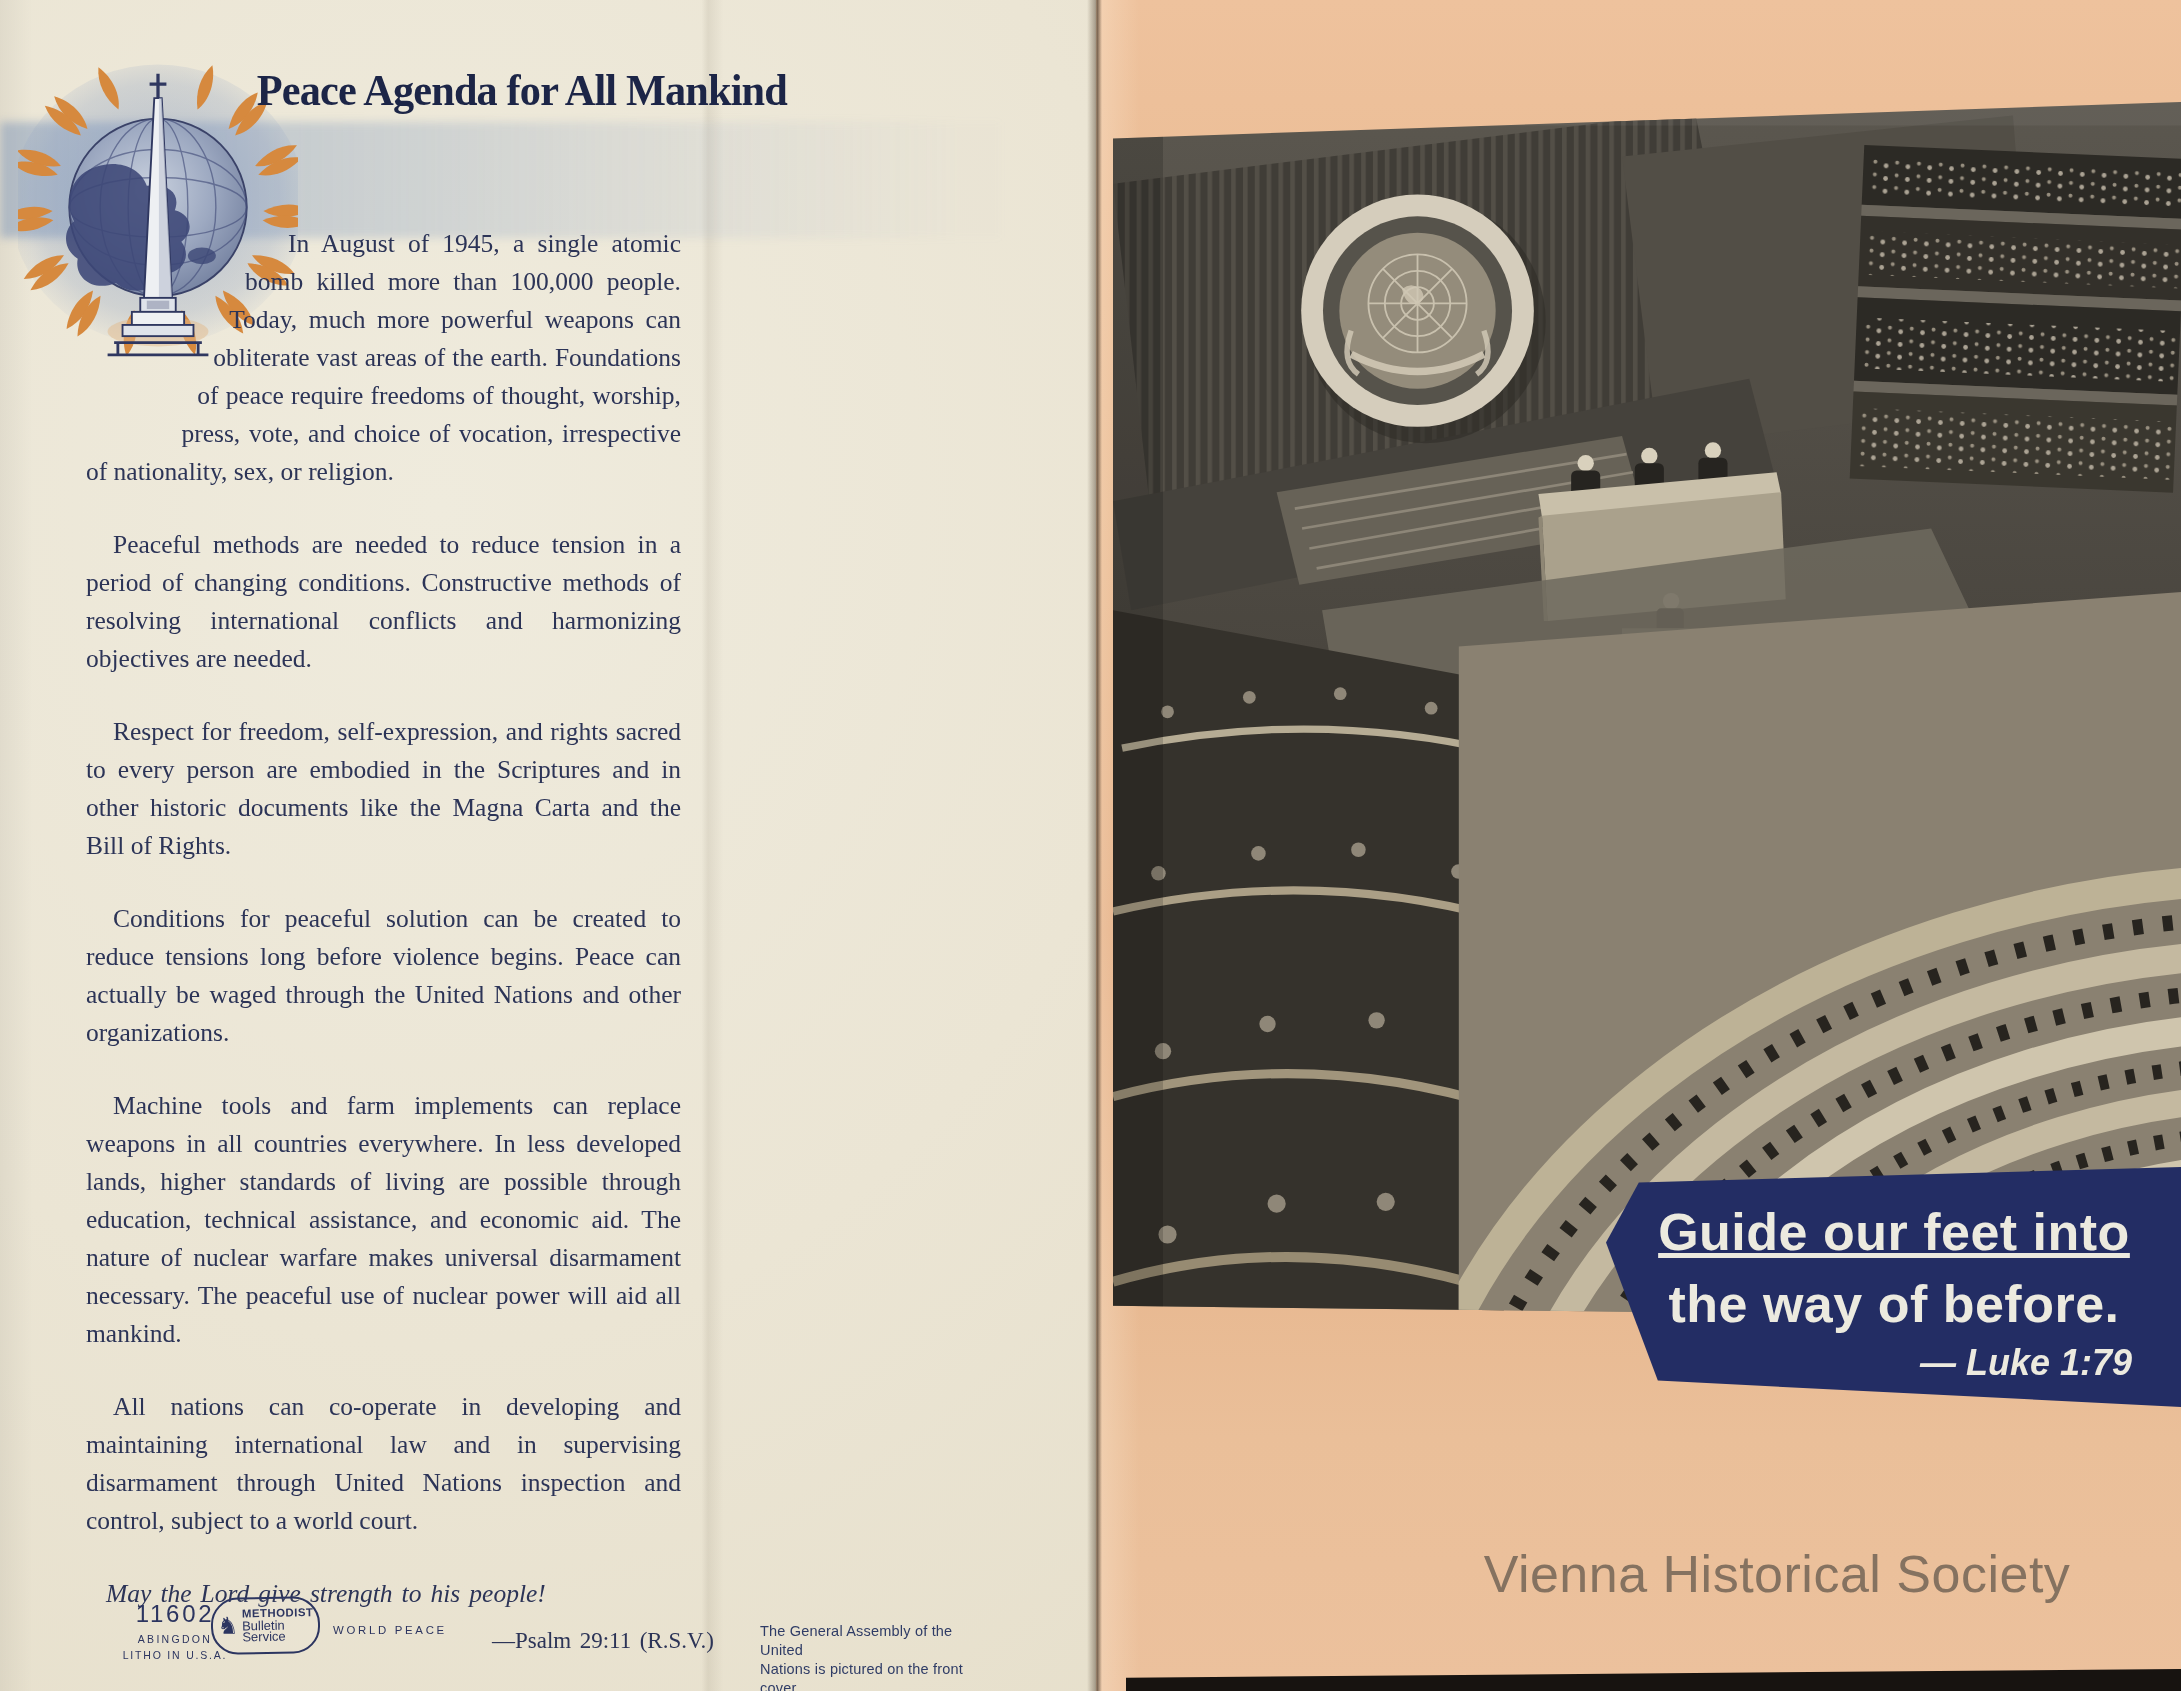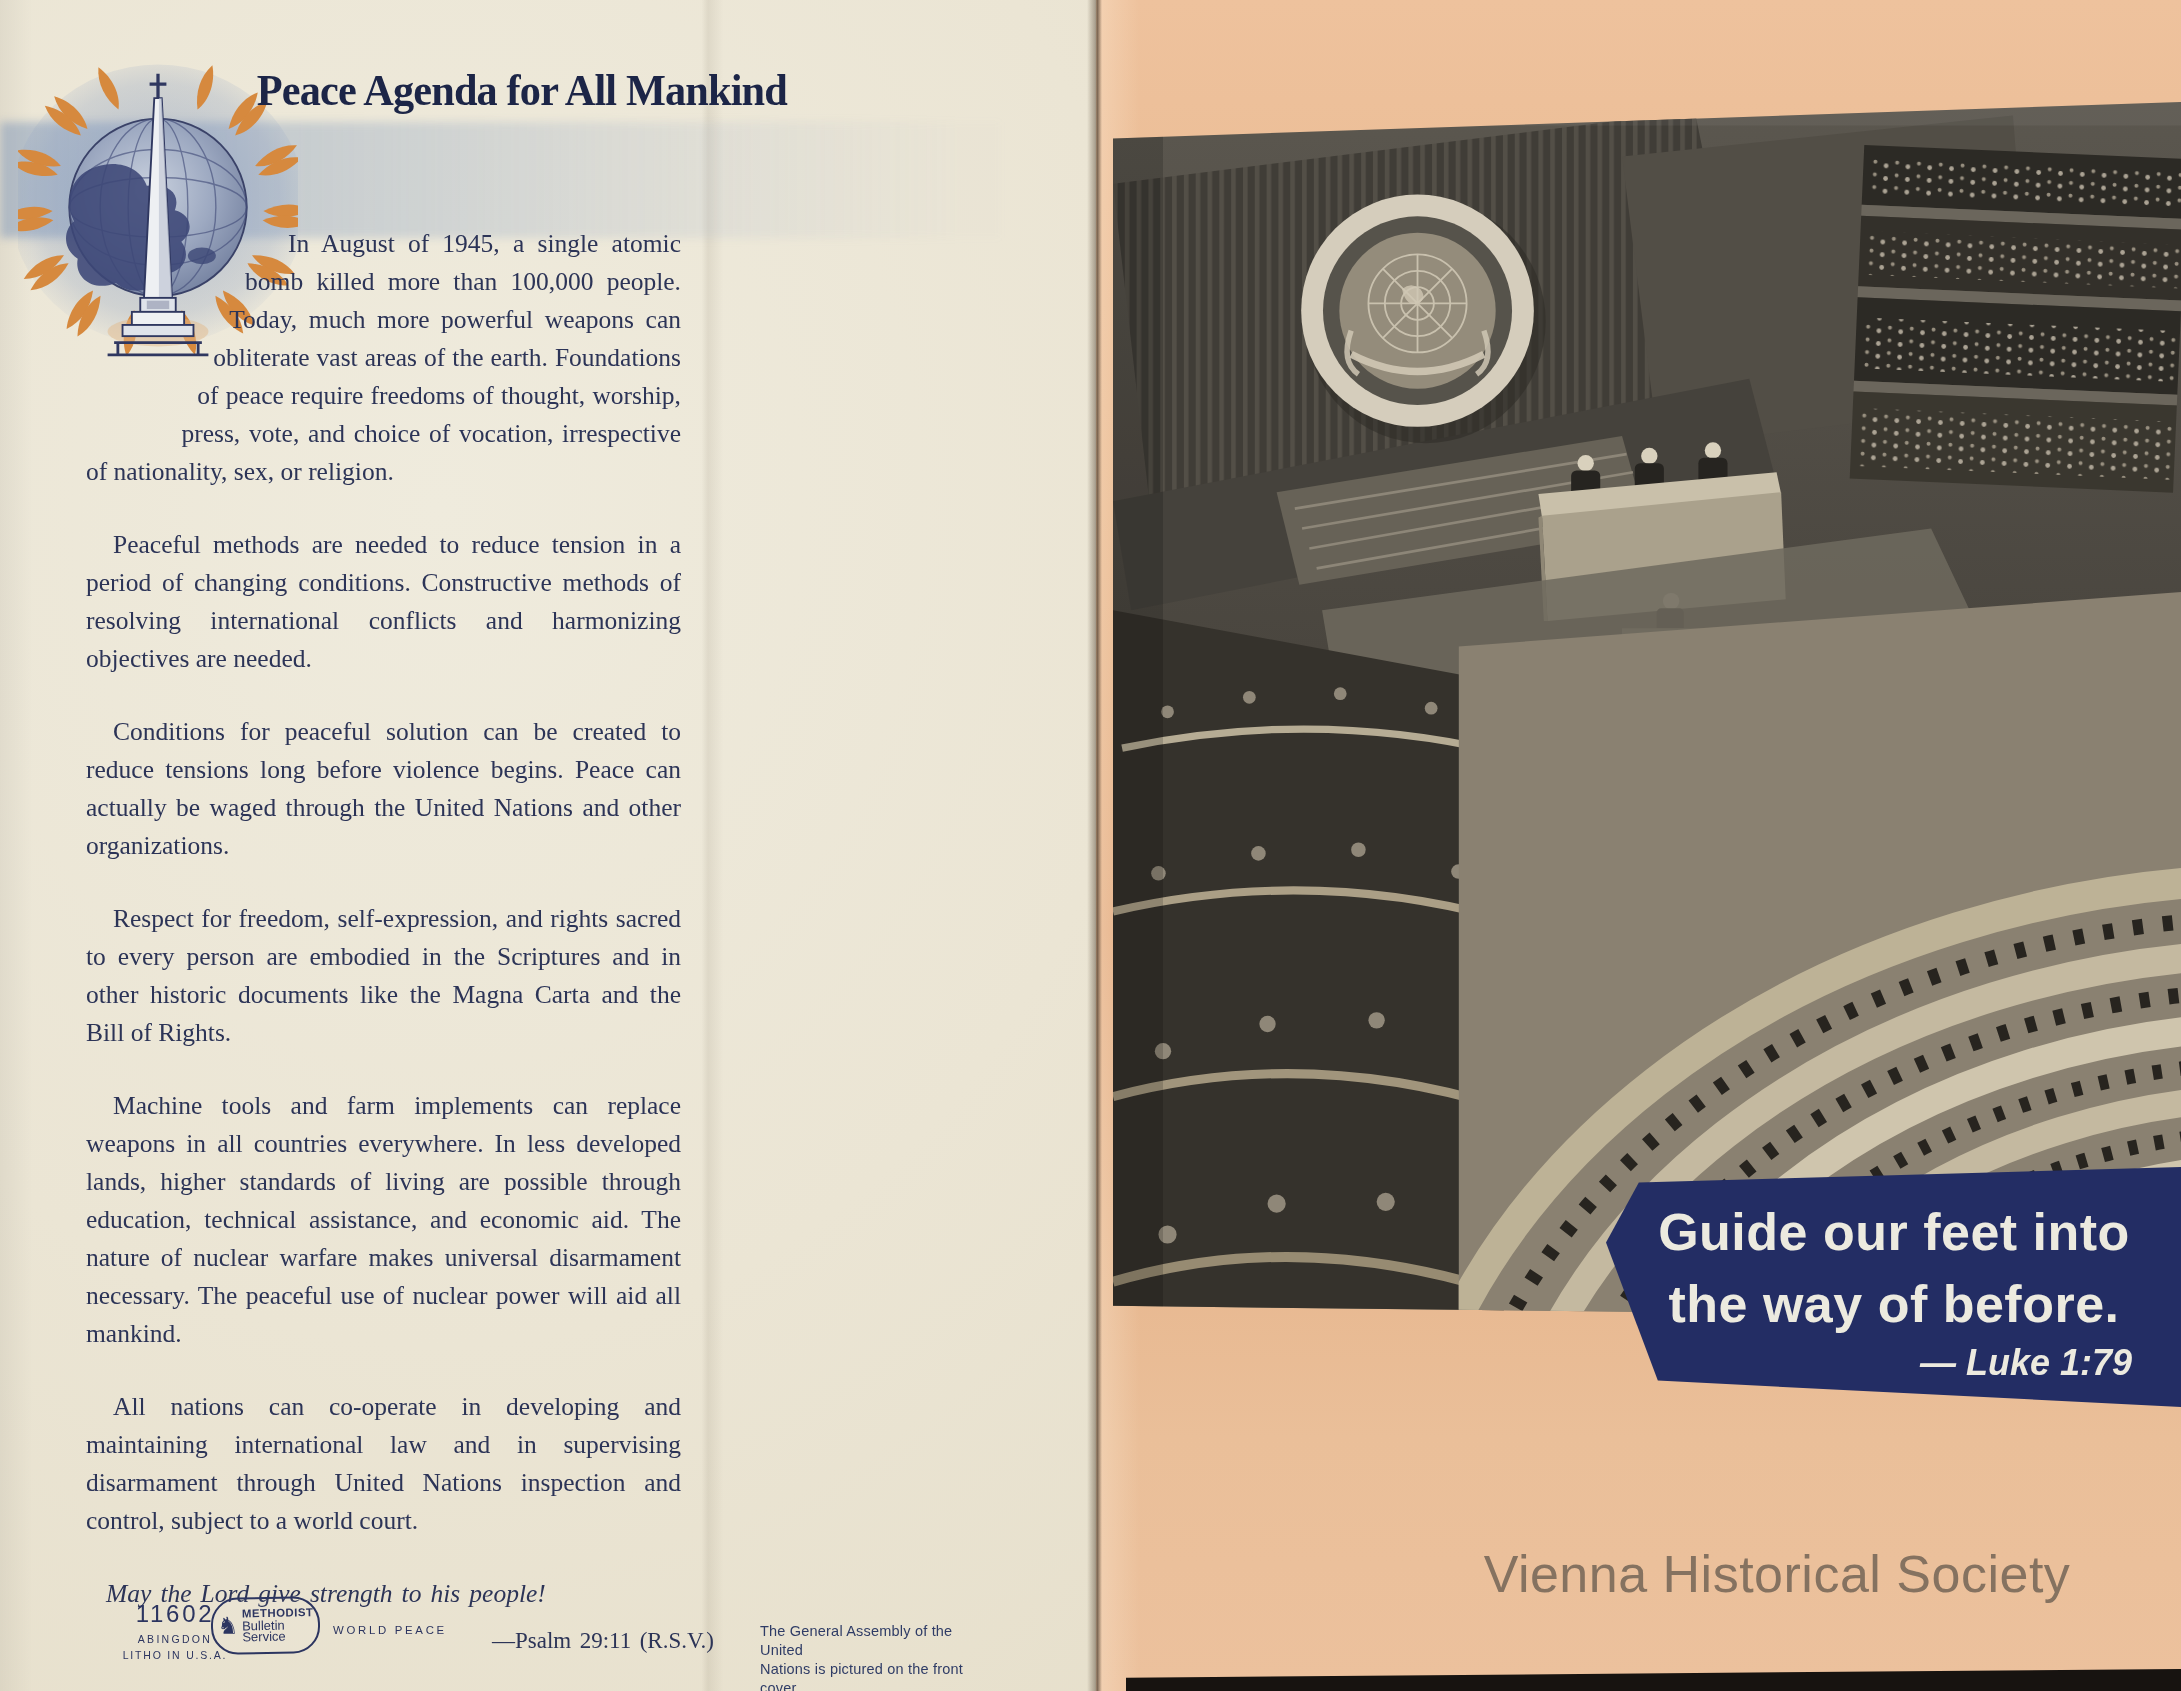--- a/index.html
+++ b/index.html
@@ -62,21 +62,21 @@
       linear-gradient(180deg,#eec29d 0%, #e9b88e 30%, #e3ab80 55%, #eabf99 85%, #ecc19d 100%);}
   .photo{position:absolute;left:1113px;top:102px;width:1069px;height:1216px;
     clip-path:polygon(0 3%,100% 0,100% 100%,0 99%);}
   .photo svg{display:block;width:100%;height:100%;}
 
   .banner{position:absolute;left:1606px;top:1167px;width:576px;height:240px;
     background:#232d64;
     clip-path:polygon(5.7% 6.5%,100% 0,100% 100%,9% 89%,0 31.5%);
     color:#eceadf;font-family:"Liberation Sans",sans-serif;}
   .banner .b1{position:absolute;left:0;top:35px;width:100%;text-align:center;
-    font-size:52px;font-weight:700;letter-spacing:0.5px;}
+    font-size:52px;font-weight:700;letter-spacing:0.5px;text-decoration:underline;}
   .banner .b2{position:absolute;left:0;top:107px;width:100%;text-align:center;
     font-size:52px;font-weight:700;letter-spacing:0.5px;}
   .banner .b3{position:absolute;right:50px;top:175px;font-size:36px;font-weight:700;font-style:italic;}
 
   .watermark{position:absolute;left:1418px;top:1544px;width:718px;text-align:center;
     font-family:"Liberation Sans",sans-serif;font-size:52px;color:#6f6154;opacity:.82;letter-spacing:0.5px;}
 
   .scan-edge-bottom{position:absolute;left:1126px;top:1669px;width:1056px;height:22px;
     background:#171310;clip-path:polygon(0 40%,100% 0,100% 100%,0 100%);}
 </style>
@@ -146,22 +146,22 @@
         </g>
       </svg>
     </div>
 
     <div class="doc-title">Peace Agenda for All Mankind</div>
 
     <div class="text-col">
       <div class="logo-spacer"></div>
       <p>In August of 1945, a single atomic bomb killed more than 100,000 people. Today, much more powerful weapons can obliterate vast areas of the earth. Foundations of peace require freedoms of thought, worship, press, vote, and choice of vocation, irrespective of nationality, sex, or religion.</p>
       <p>Peaceful methods are needed to reduce tension in a period of changing conditions. Constructive methods of resolving international conflicts and harmonizing objectives are needed.</p>
+      <p>Respect for freedom, self-expression, and rights sacred to every person are embodied in the Scriptures and in other historic documents like the Magna Carta and the Bill of Rights.</p>
       <p>Conditions for peaceful solution can be created to reduce tensions long before violence begins. Peace can actually be waged through the United Nations and other organizations.</p>
-      <p>Respect for freedom, self-expression, and rights sacred to every person are embodied in the Scriptures and in other historic documents like the Magna Carta and the Bill of Rights.</p>
       <p>Machine tools and farm implements can replace weapons in all countries everywhere. In less developed lands, higher standards of living are possible through education, technical assistance, and economic aid. The nature of nuclear warfare makes universal disarmament necessary. The peaceful use of nuclear power will aid all mankind.</p>
       <p>All nations can co-operate in developing and maintaining international law and in supervising disarmament through United Nations inspection and control, subject to a world court.</p>
       <div class="prayer">
         <div class="l1">May the Lord give strength to his people!</div>
         <div class="prayer-attr">—Psalm 29:11 (R.S.V.)</div>
       </div>
     </div>
 
     <div class="footer-stock">
       <div class="num">11602</div>

